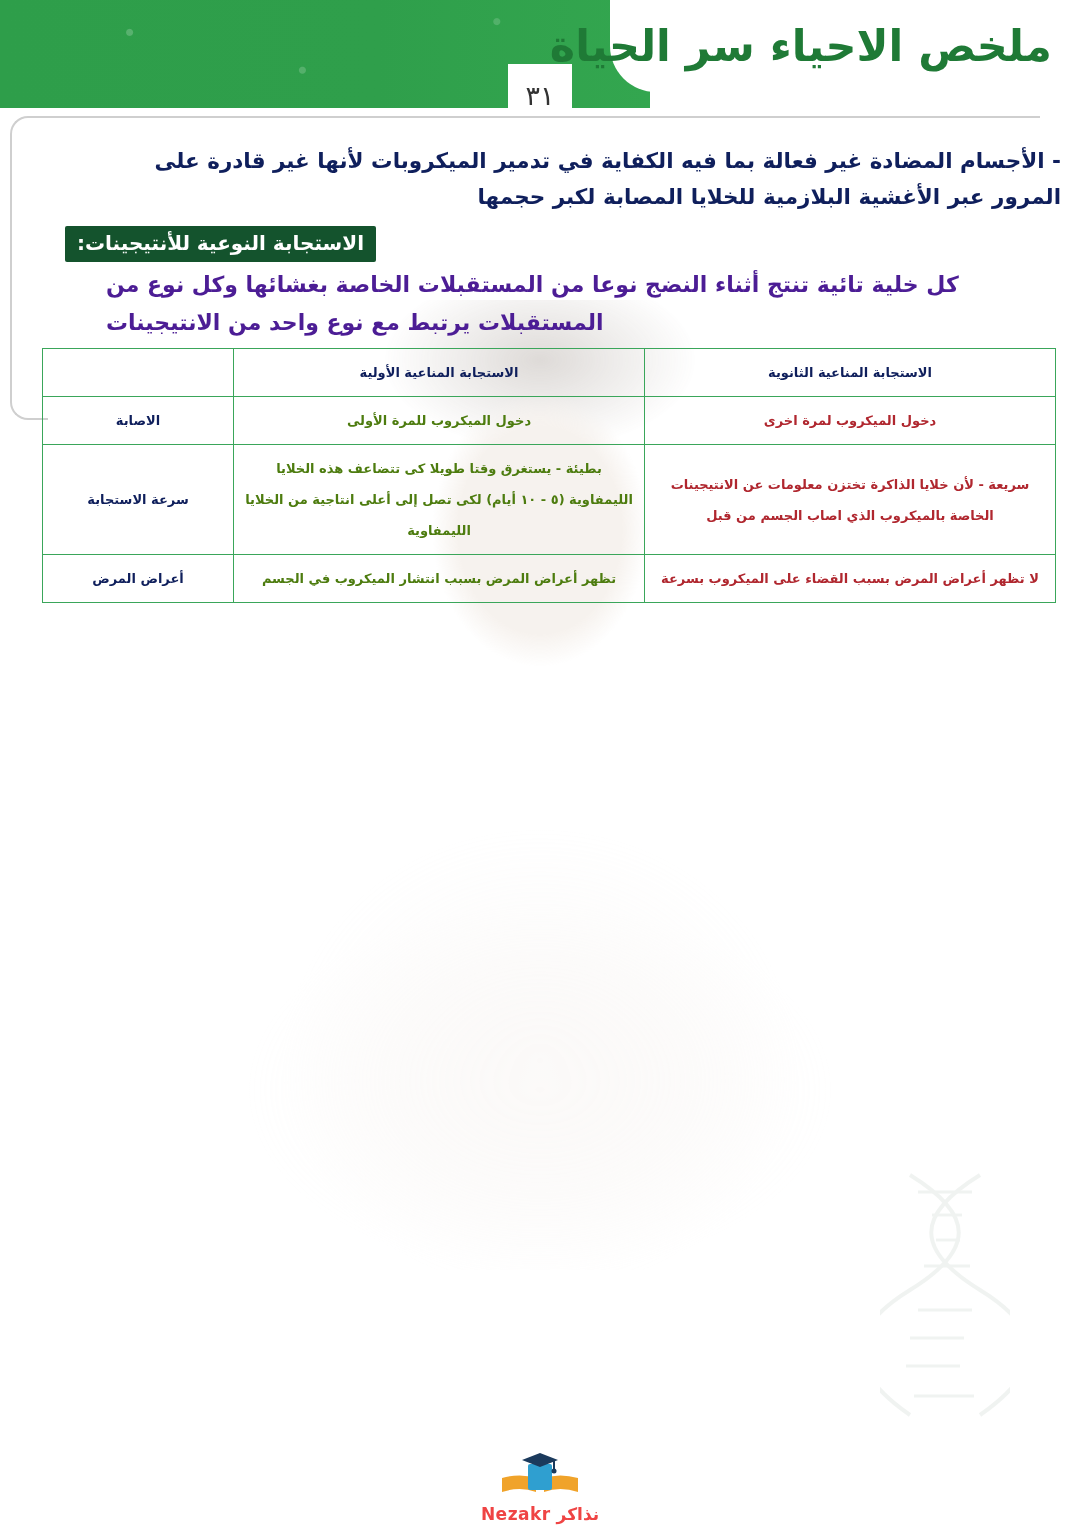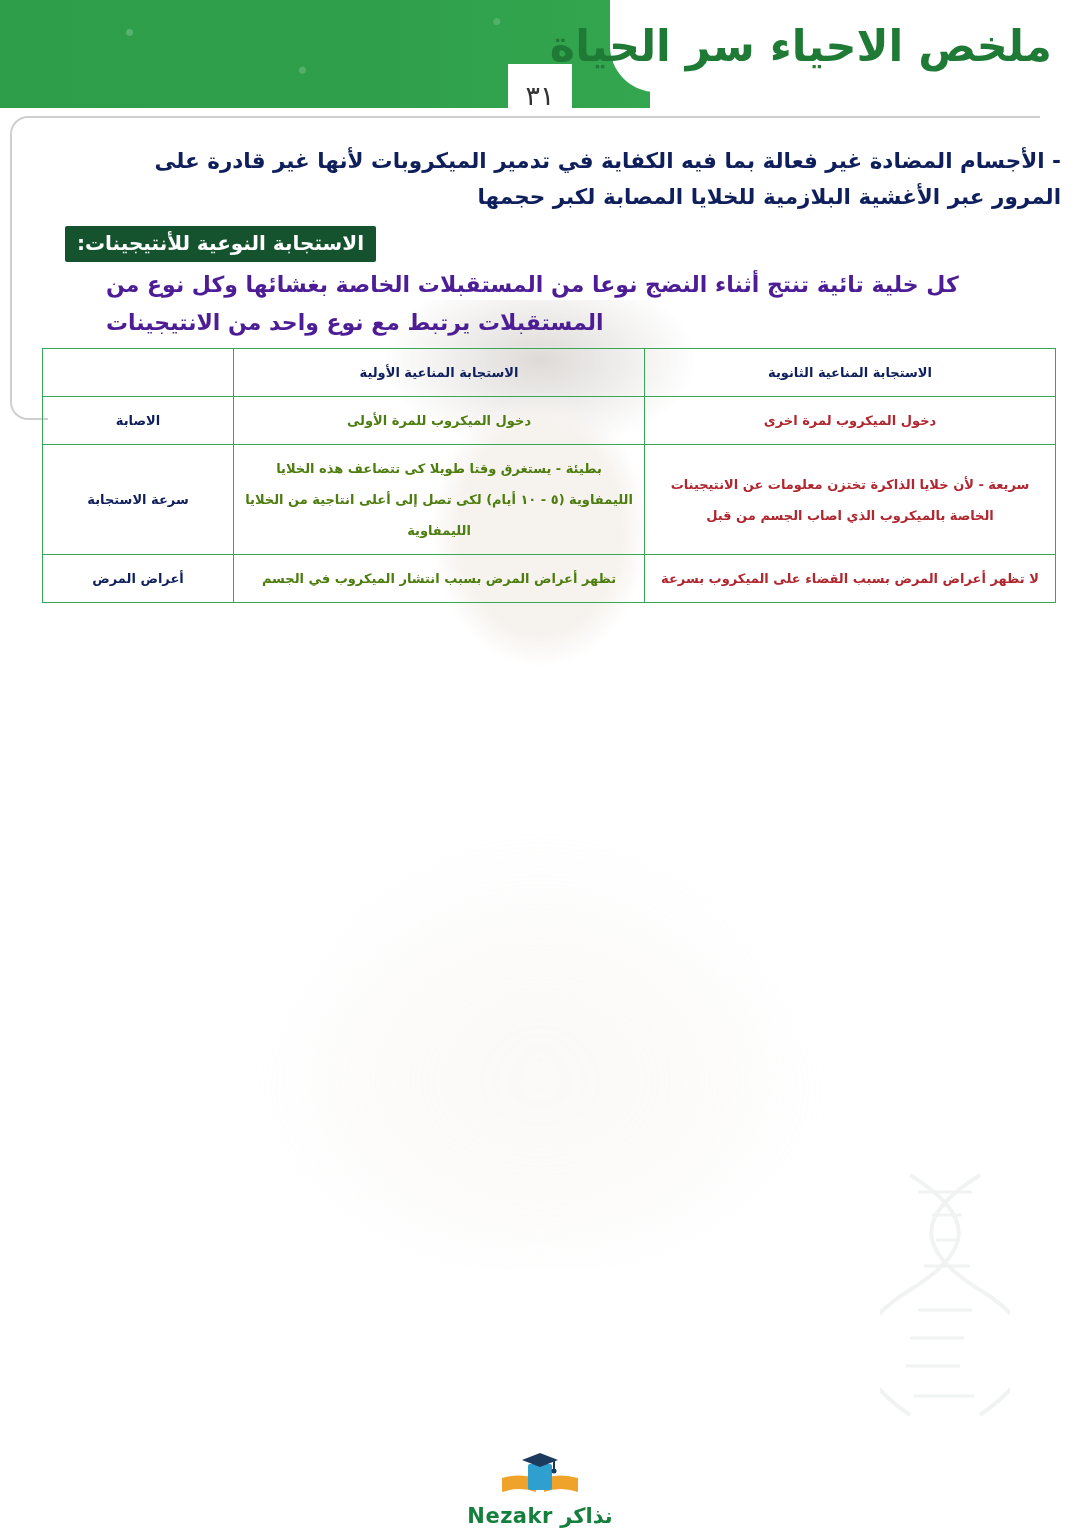--- a/index.html
+++ b/index.html
@@ -129,21 +129,21 @@
   td.blank{border:1.6px solid #3aa65a;}
   td.navy{color:#0f1f5c;}
 
   
   .footer{
     position:absolute;left:0;top:1448px;width:1080px;height:84px;
     display:flex;flex-direction:column;align-items:center;justify-content:flex-start;
   }
   .logo-mark{width:96px;height:52px;position:relative;}
   .footer-text{
-    font-size:21px;font-weight:bold;color:#15803d;margin-top:4px;letter-spacing:.5px;
+    font-size:17px;font-weight:bold;color:#ef4444;margin-top:4px;letter-spacing:.5px;
   }
 </style>
 </head>
 <body>
 
 <div class="header">
   <div class="netpattern"></div>
   <div class="header-white-wedge"></div>
   <div class="title-plate"></div>
   <div class="page-title">ملخص الاحياء سر الحياة</div>

